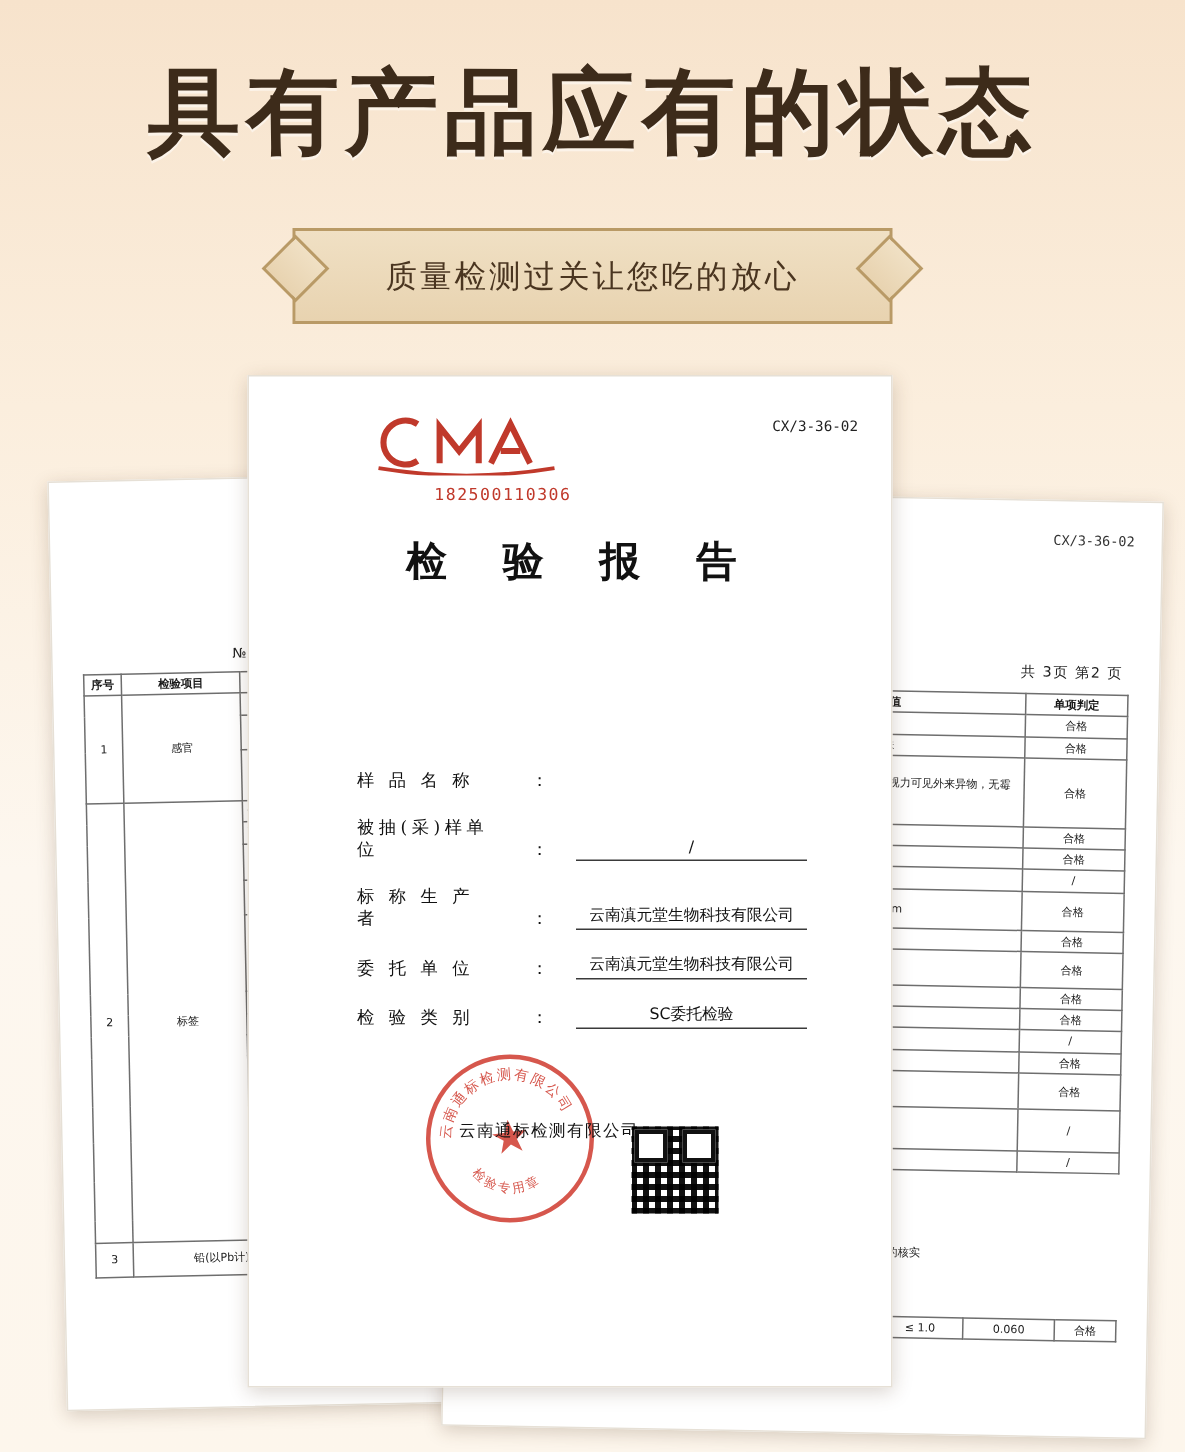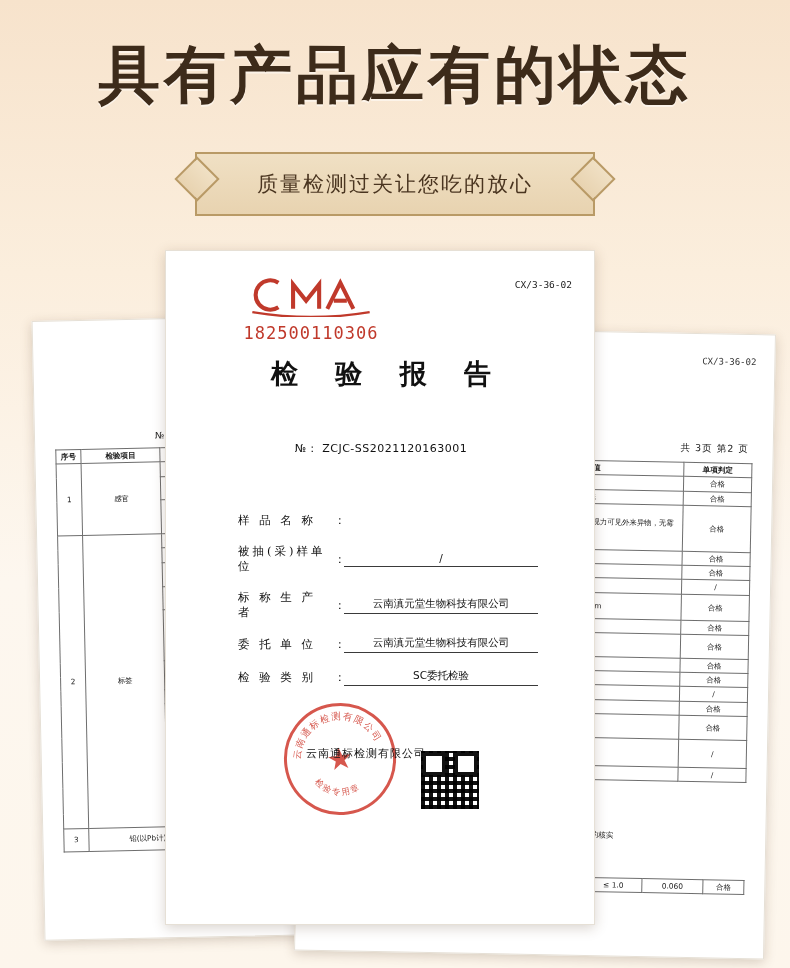--- a/index.html
+++ b/index.html
@@ -100,22 +100,23 @@
   #tbl-left { left: 20px; top: 128px; width: 430px; }
   #tbl-right { left: 190px; top: 128px; width: 258px; }
 
   
   .cma-wrap {
     position: absolute; left: 75px; top: 22px; width: 140px; text-align: center;
   }
   .cma-logo { width: 132px; height: 44px; }
   .cma-num {
     margin-top: 2px;
-    color: #c0392b; font-size: 17px; letter-spacing: 1px;
+    color: #c0392b; font-size: 11px; letter-spacing: 1px;
     font-family: "DejaVu Sans Mono","Liberation Mono",monospace;
+    text-align: right;
   }
   .front-code {
     position: absolute; right: 22px; top: 28px;
     font-size: 9.5px; color: #222;
     font-family: "DejaVu Sans Mono","Liberation Mono",monospace;
   }
   .front-title {
     position: absolute; top: 105px; left: 0; width: 430px;
     text-align: center;
     font-family: "DejaVu Serif","Liberation Serif",serif;
@@ -123,21 +124,21 @@
     text-indent: 14px;
   }
   .front-no {
     position: absolute; top: 190px; left: 0; width: 430px;
     text-align: center; font-size: 11px; color: #111;
     letter-spacing: 0.5px;
   }
   .fields {
     position: absolute; top: 262px; left: 72px; width: 300px;
   }
-  .frow { display: flex; align-items: center; margin-bottom: 16px; }
+  .frow { display: flex; align-items: flex-end; margin-bottom: 16px; gap: 20px; }
   .flabel {
     width: 96px; flex: 0 0 96px;
     font-size: 11.5px; color: #111; letter-spacing: 3px;
     font-family: "DejaVu Serif","Liberation Serif",serif;
   }
   .fvalue {
     flex: 1 1 auto;
     border-bottom: 1px solid #3a3a3a;
     text-align: center;
     font-size: 10.5px; color: #111;
@@ -454,24 +455,20 @@
         <path d="M100 44 L116 12 L132 44"></path>
         <path d="M108 34 L124 34"></path>
       </g>
       <path d="M8 48 Q80 60 152 48" stroke="#c0392b" stroke-width="3" fill="none"></path>
     </svg>
     <div class="cma-num">182500110306</div>
   </div>
 
   <div class="front-title">检 验 报 告</div>
 
-  <div class="front-no">
-    <span>№：</span>
-    <span>ZCJC-SS2021120163001</span>
-  </div>
 
   <div class="fields">
     <div class="frow">
       <div class="flabel">样 品 名 称</div>
       <div class="flabel colon" style="width:10px;flex:0 0 10px">：</div>
     </div>
     <div class="frow">
       <div class="flabel">被抽(采)样单位</div>
       <div class="flabel colon" style="width:10px;flex:0 0 10px">：</div>
       <div class="fvalue">/</div>

